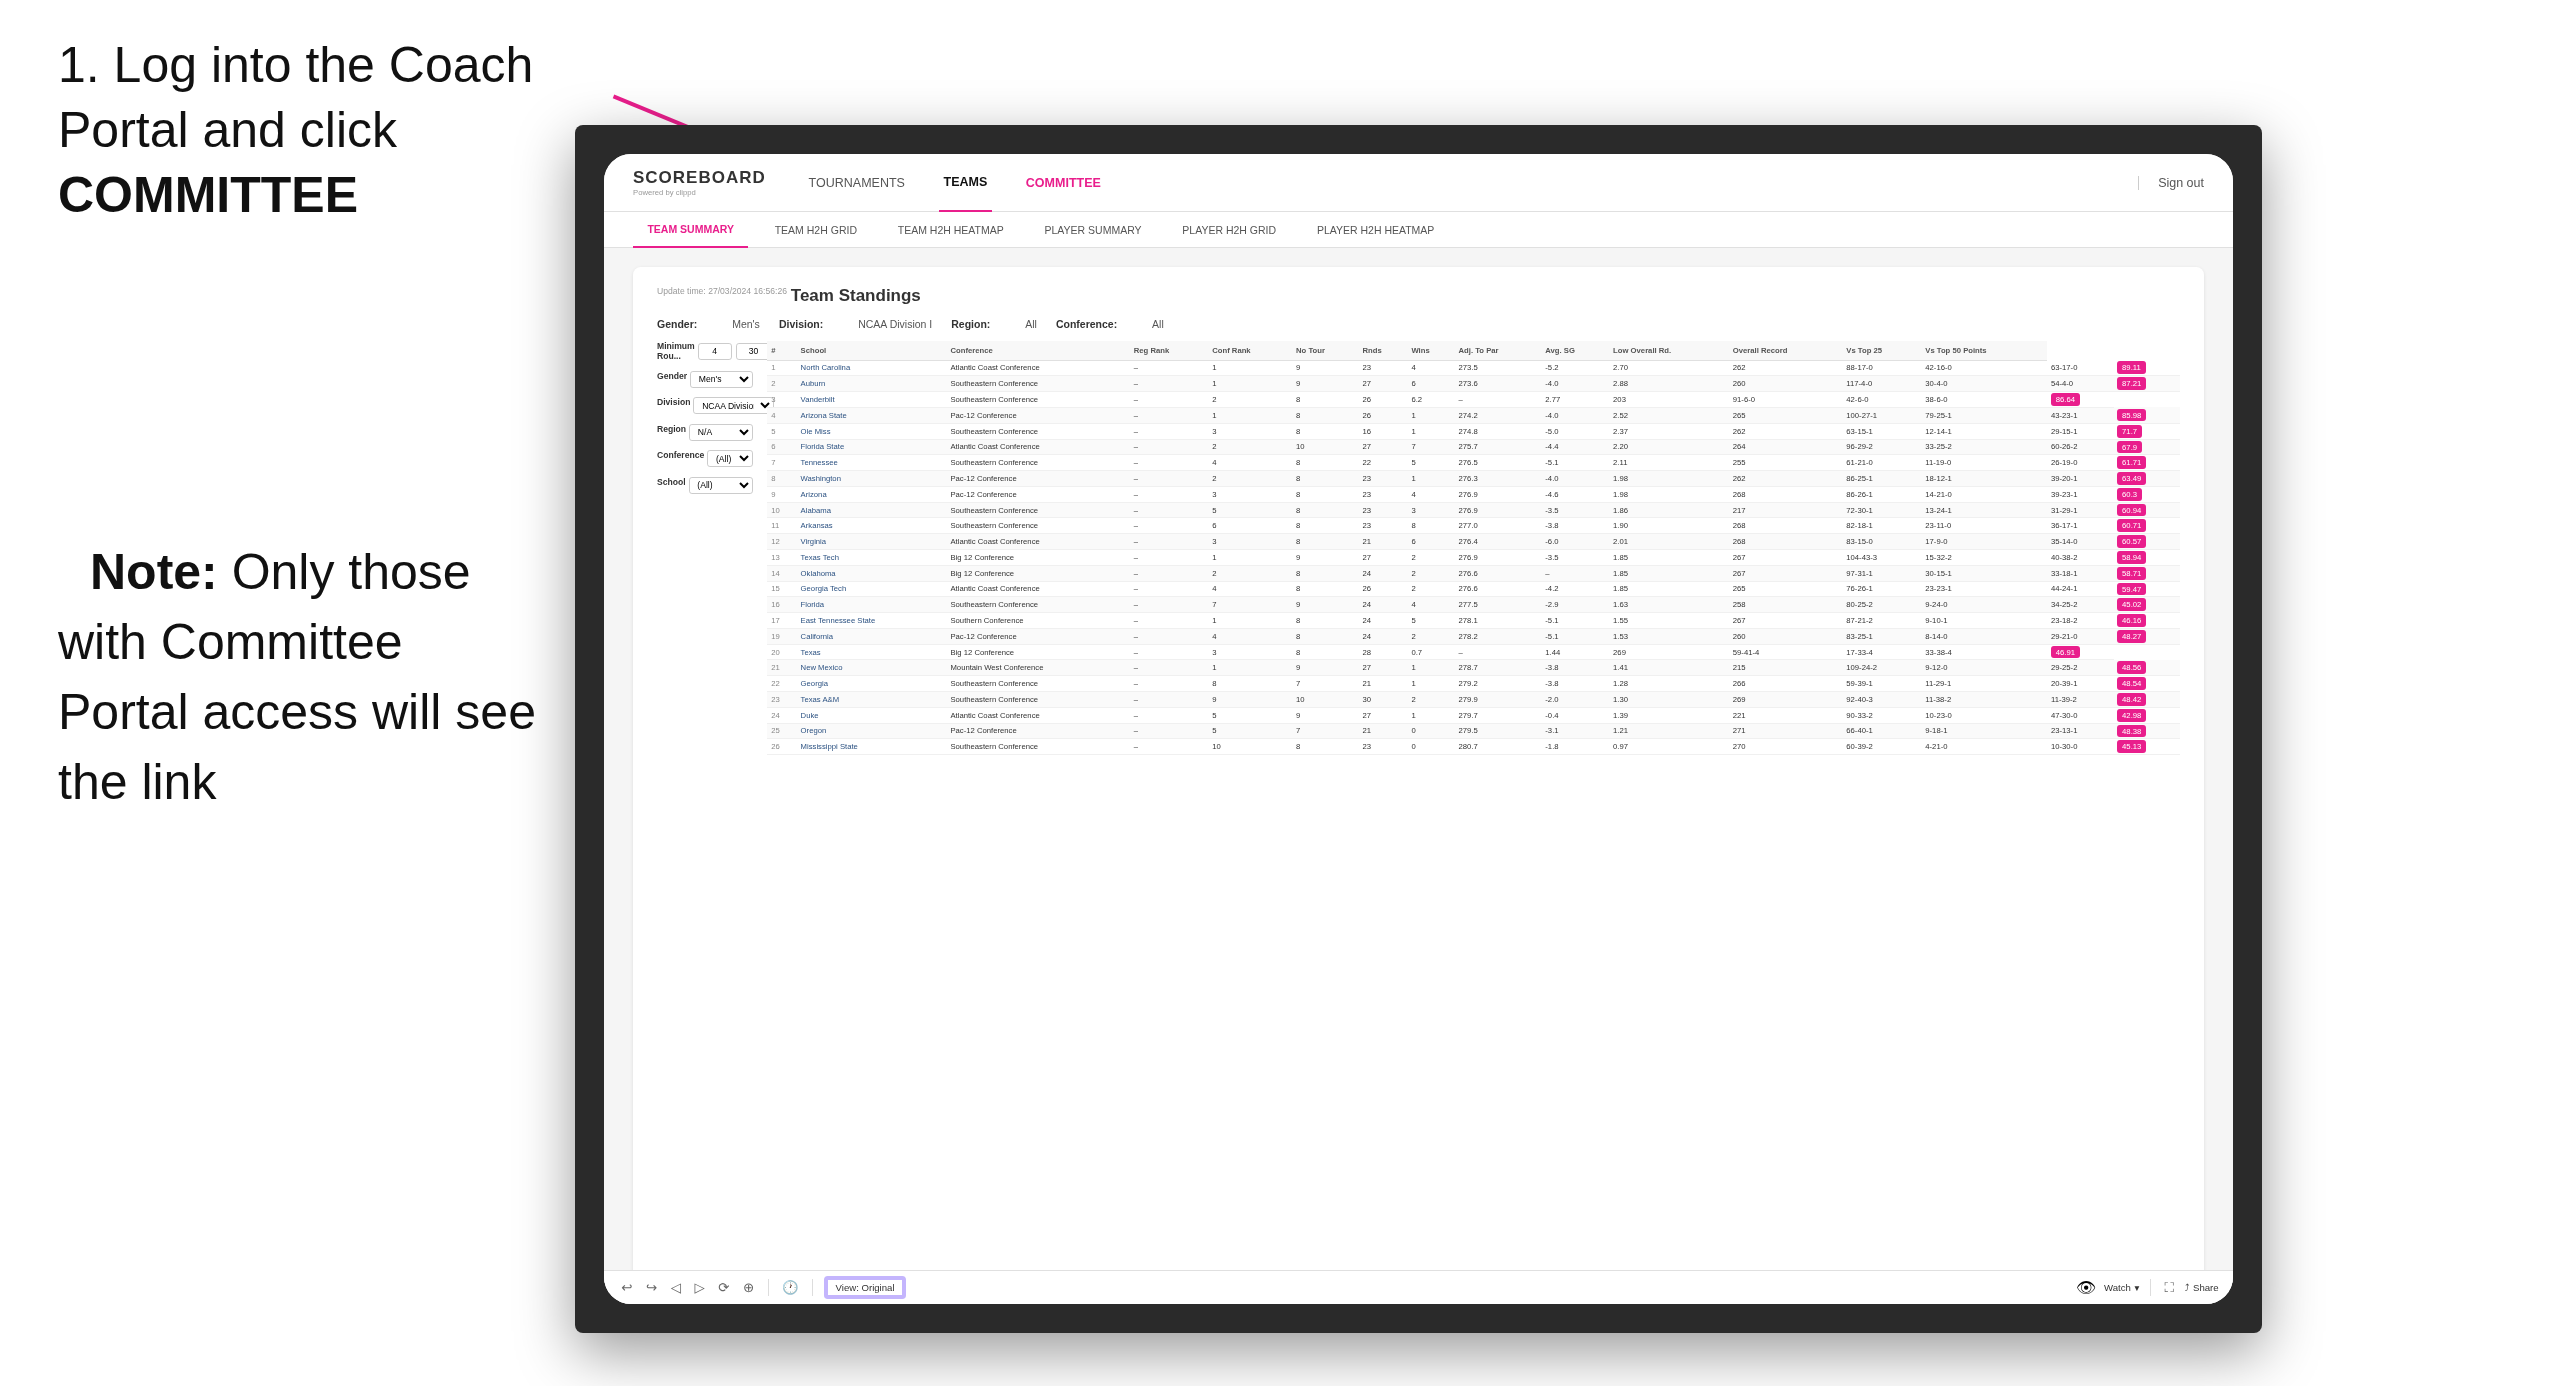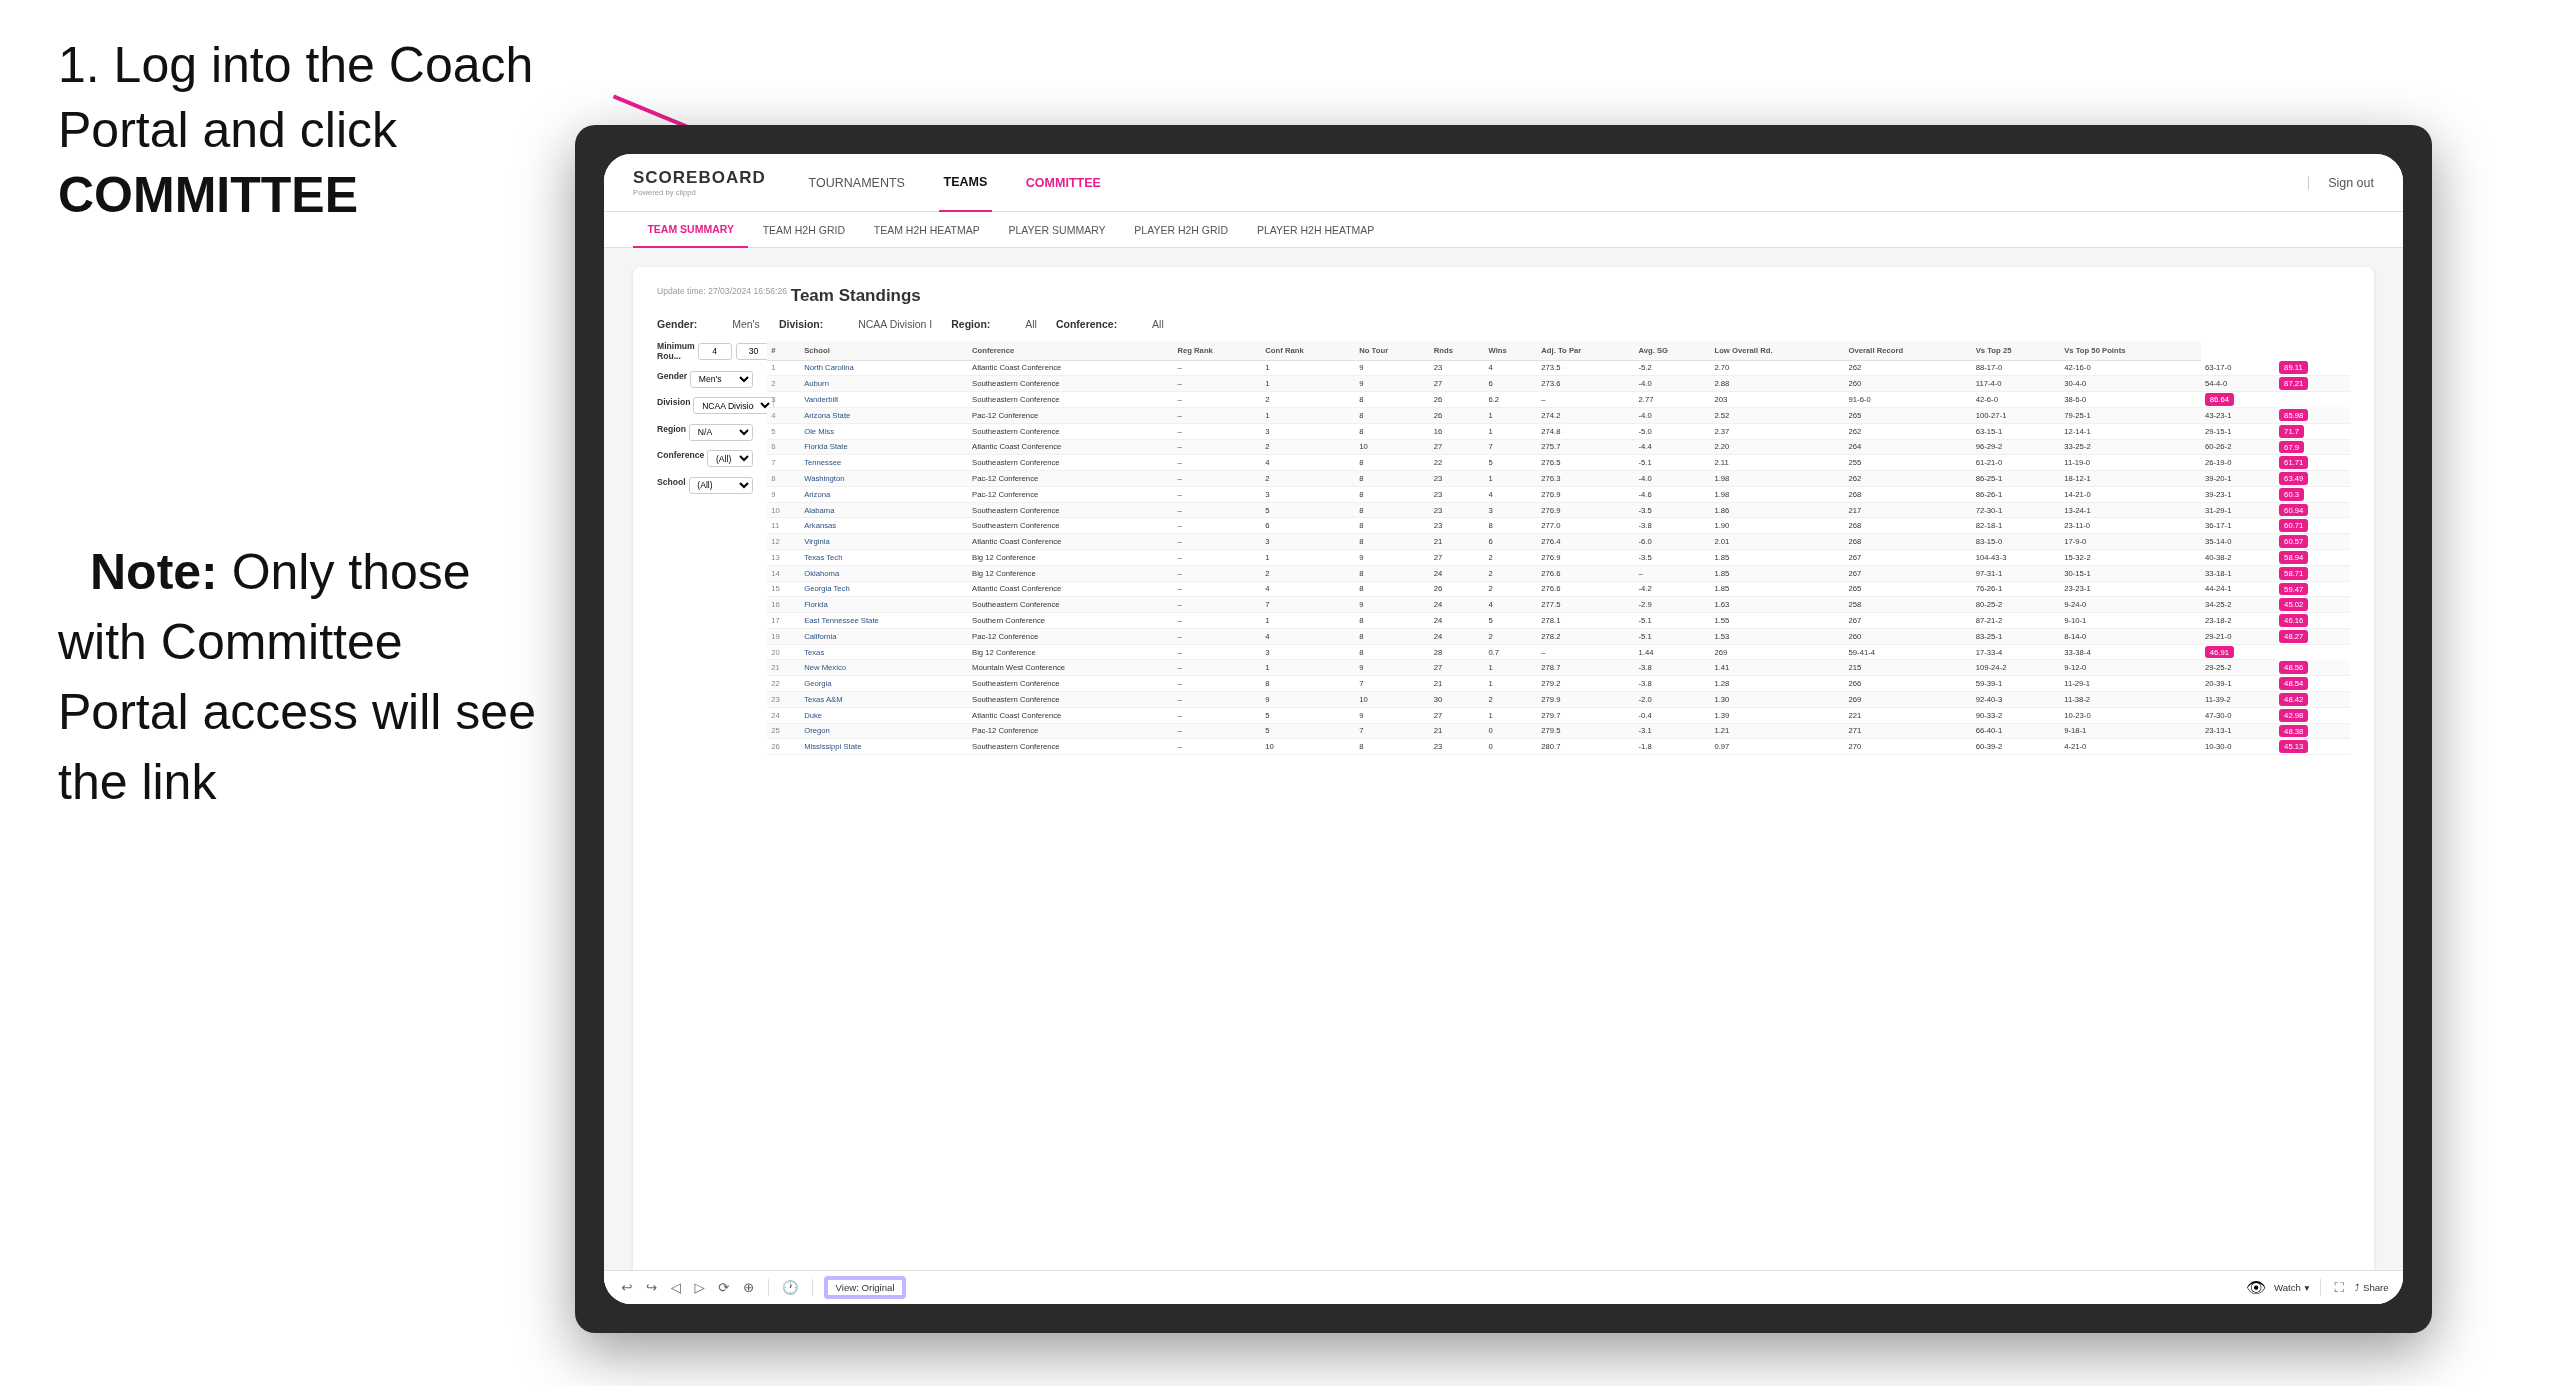--- a/index.html
+++ b/index.html
@@ -47,24 +47,24 @@
     .note-text strong {
       font-weight: 800;
       margin-left: 32px;
     }
 
     
     .tablet-frame {
       position: absolute;
       left: 575px;
       top: 125px;
-      width: 1857px;
+      width: 1687px;
       height: 1208px;
       background: #2a2a2a;
-      border-radius: 20px;
+      border-radius: 8px;
       padding: 29px;
       box-shadow: 0 19px 58px rgba(0,0,0,0.4);
     }
 
     .tablet-screen {
       width: 100%;
       height: 100%;
       background: #f0f0f0;
       border-radius: 27px;
       overflow: hidden;
@@ -132,21 +132,21 @@
       color: #555;
       border-left: 1px solid #ccc;
       padding-left: 19px;
     }
 
     
     .sub-nav {
       background: #ffffff;
       border-bottom: 1px solid #e0e0e0;
       display: flex;
-      gap: 0;
+      gap: 12px;
       padding: 0 29px;
       height: 36px;
       align-items: center;
     }
 
     .sub-nav-item {
       font-size: 10.5px;
       color: #555;
       padding: 0 14.4px;
       height: 36px;

